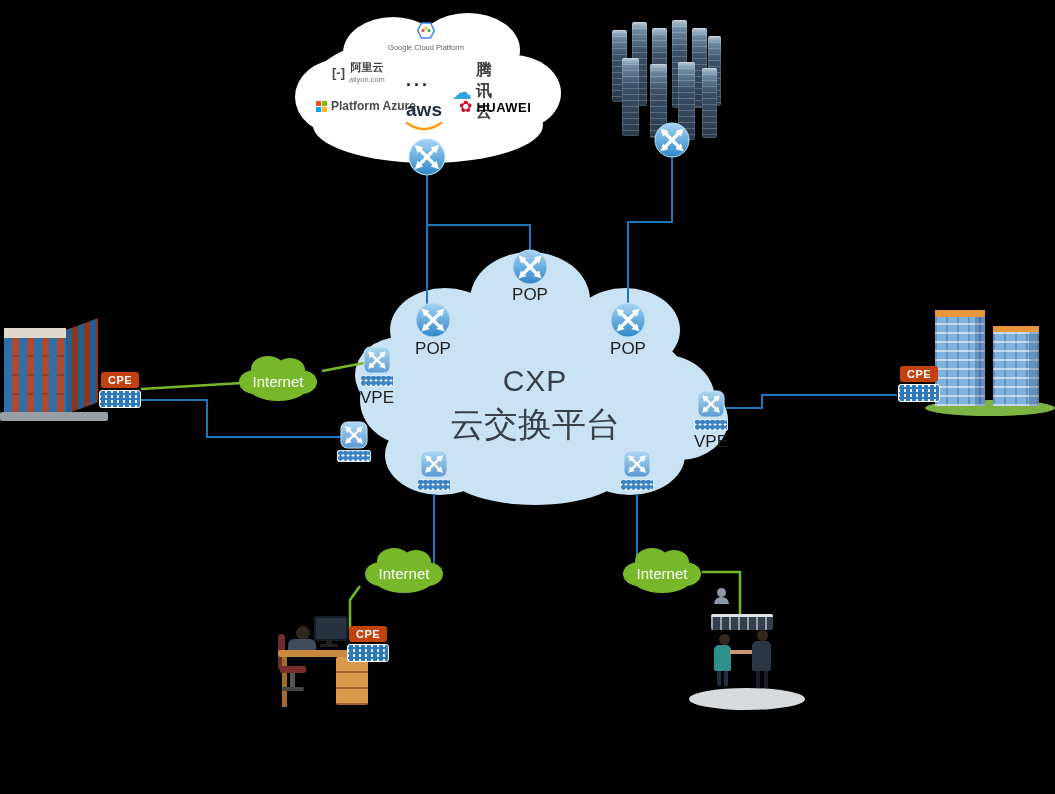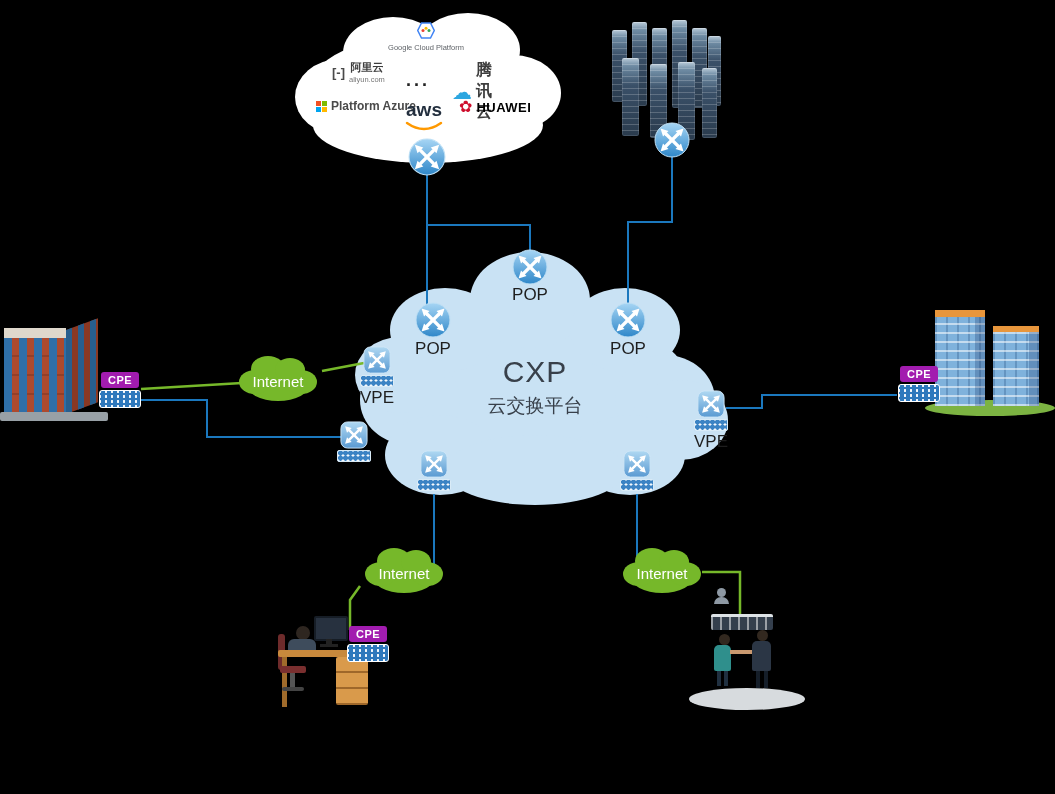--- a/index.html
+++ b/index.html
@@ -7,29 +7,29 @@
   .stage { position:relative; width:1055px; height:794px; background:#000; overflow:hidden; }
   .bgcloud { position:absolute; z-index:1; }
   .overlay { position:absolute; left:0; top:0; z-index:2; pointer-events:none; }
   .illus { position:absolute; z-index:2; }
   .inet { position:absolute; z-index:3; width:100px; height:62px; }
   .inet-label { position:absolute; left:0; right:0; top:29px; text-align:center; color:#fff; font-size:15px; }
   .node { position:absolute; z-index:4; }
   .node-label { position:absolute; z-index:4; color:#1E1E1E; font-size:17px; text-align:center; }
   .cxp-text { position:absolute; z-index:4; width:200px; text-align:center; color:#38404A; }
   .cxp-title { font-size:30px; letter-spacing:1px; }
-  .cxp-sub { font-size:19px; margin-top:4px; }
+  .cxp-sub { font-size:34px; margin-top:4px; }
 
   .switch-node { display:flex; flex-direction:column; align-items:center; width:34px; }
   .ports { width:34px; height:12px; margin-top:1px; box-sizing:border-box;
            background-color:#3B83C4; border:1px solid #D9EBF7; border-radius:2px;
            background-image:radial-gradient(circle, rgba(255,255,255,0.95) 1.1px, rgba(0,0,0,0) 1.4px);
            background-size:5px 5px; background-position:2.5px 2px; }
   .cpe { display:flex; flex-direction:column; align-items:center; width:46px; position:absolute; z-index:4; }
-  .cpe-tag { background:#a21caf; color:#fff; font-size:11px; font-weight:bold; padding:2px 7px;
+  .cpe-tag { background:#c2410c; color:#fff; font-size:11px; font-weight:bold; padding:2px 7px;
              border-radius:3px; letter-spacing:0.5px; }
   .cpe-device { width:42px; height:18px; margin-top:2px; box-sizing:border-box;
              background-color:#2E78BC; border:1.5px solid #fff; border-radius:3px;
              background-image:radial-gradient(circle, rgba(255,255,255,0.95) 1.1px, rgba(0,0,0,0) 1.4px);
              background-size:6px 5px; background-position:3px 3px; }
 
   
   .pub-logos { position:absolute; z-index:2; }
   .logo { position:absolute; display:flex; align-items:center; gap:4px; color:#333; }
   .logo .cn { font-weight:bold; font-size:11px; color:#3d3d3d; }
@@ -215,21 +215,21 @@
   </div>
   <div class="node" style="left:610px;top:302px;width:36px;height:36px">
     <svg width="36" height="36">
         <use href="#sym-router"></use>
       </svg>
   </div>
   <div class="node-label" style="left:500px;top:285px;width:60px">POP</div>
   <div class="node-label" style="left:403px;top:339px;width:60px">POP</div>
   <div class="node-label" style="left:598px;top:339px;width:60px">POP</div>
 
-  <div class="cxp-text" style="left:435px;top:355px">
+  <div class="cxp-text" style="left:435px;top:364px">
     <div class="cxp-title">CXP</div>
     <div class="cxp-sub">云交换平台</div>
   </div>
 
   <div class="node switch-node" style="left:360px;top:346px">
     <svg width="28" height="28">
         <use href="#sym-switch"></use>
       </svg>
     <div class="ports"></div>
   </div>

